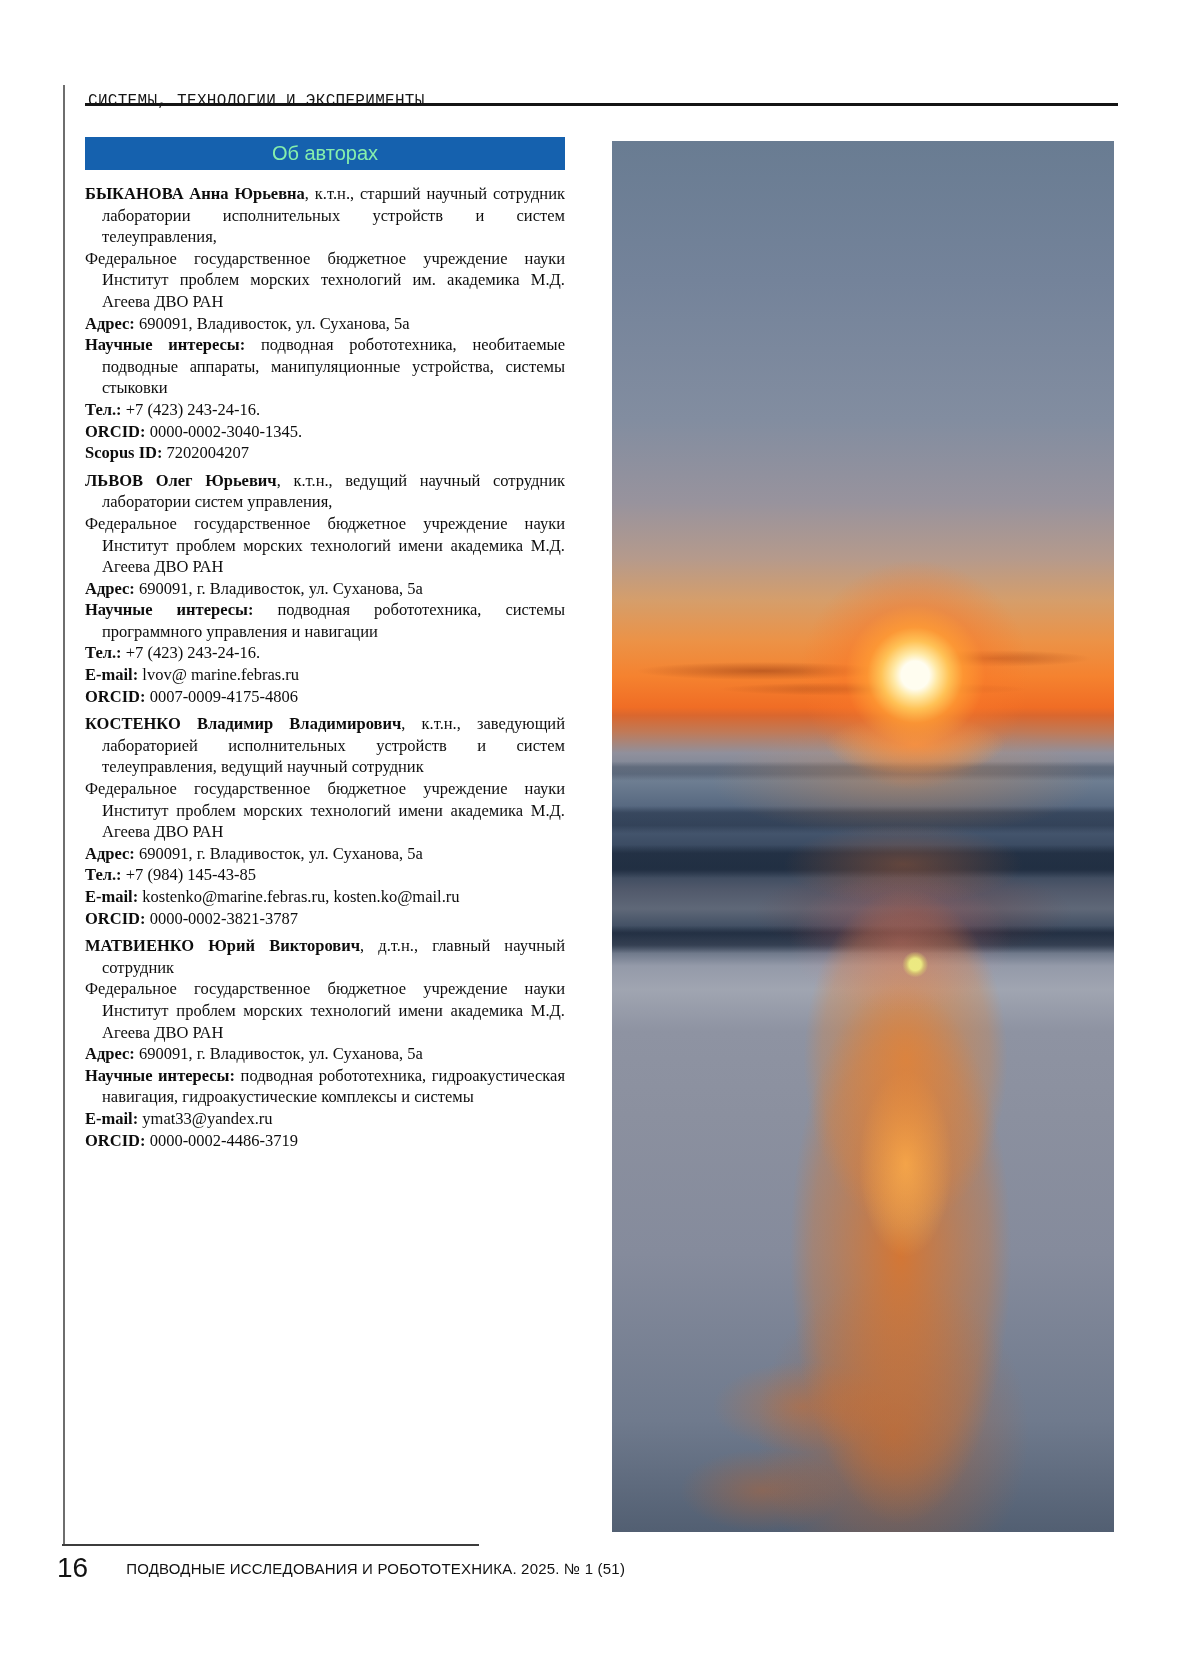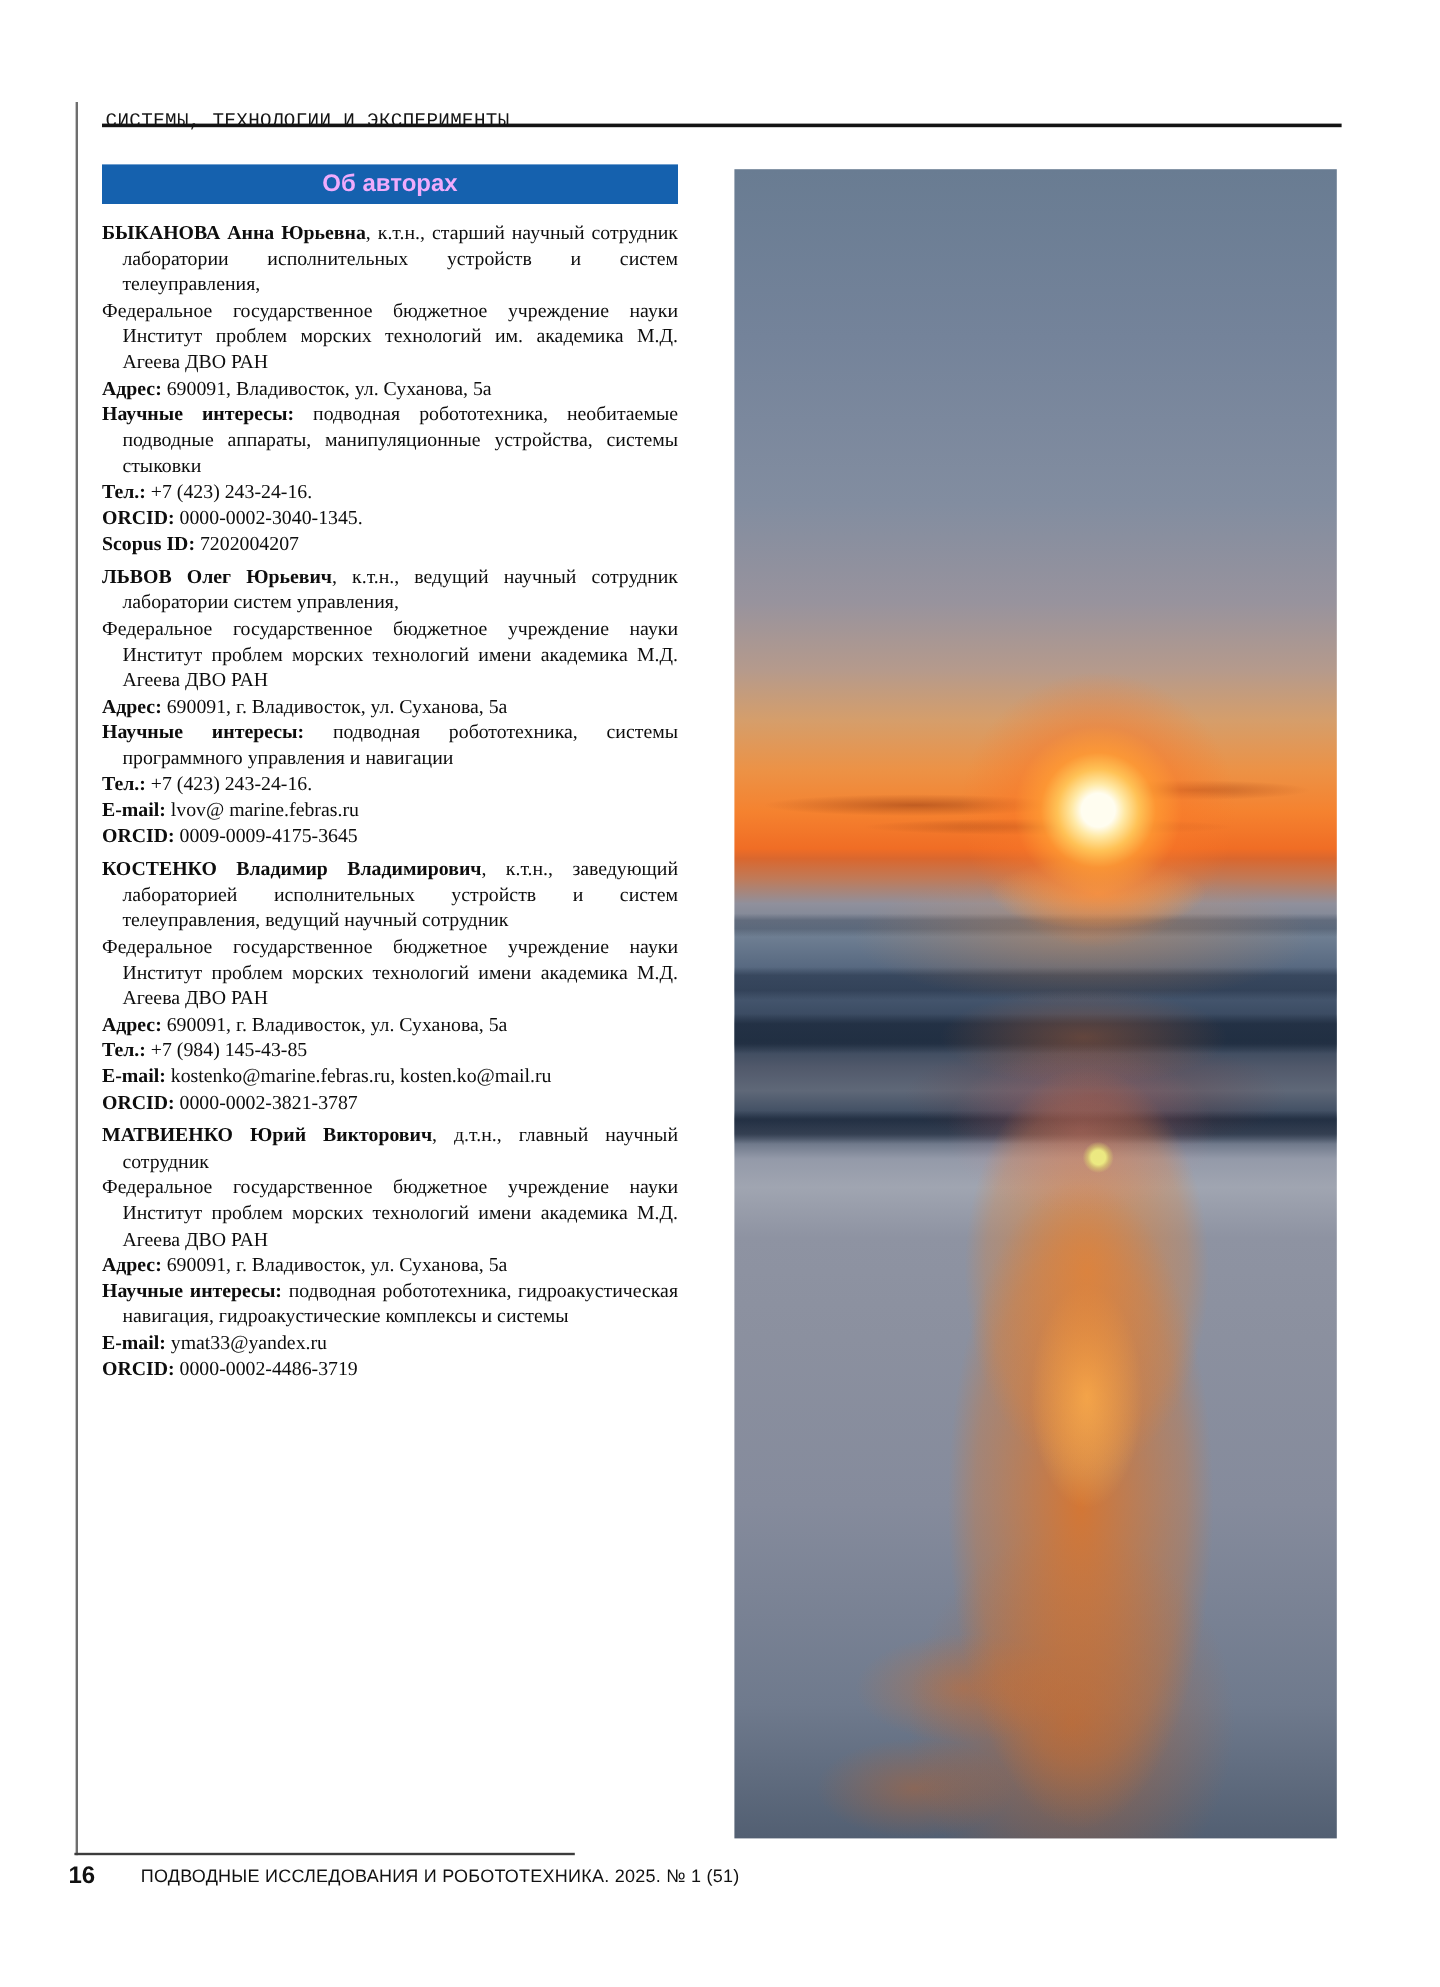--- a/index.html
+++ b/index.html
@@ -11,22 +11,22 @@
   .left-rule{position:absolute;left:63px;top:85px;width:2px;height:1461px;background:#6e6e6e;}
   
   .running-head{
     position:absolute;left:88px;top:92px;width:1030px;
     font-family:Liberation Mono, monospace;font-size:16px;letter-spacing:.3px;color:#151515;
   }
   .head-rule{position:absolute;left:85px;top:103px;width:1033px;height:3px;background:#141414;}
   
   .banner{
     position:absolute;left:85px;top:137px;width:480px;height:33px;
-    background:#1561ae;color:#f0abfc;text-align:center;line-height:33px;
-    font-family:"Liberation Sans", sans-serif;font-weight:bold;font-size:20px;
+    background:#1561ae;color:#86efac;text-align:center;line-height:33px;
+    font-family:"Liberation Sans", sans-serif;font-weight:normal;font-size:20px;
   }
   
   .content{
     position:absolute;left:85px;top:183px;width:480px;
     font-size:16.5px;line-height:21.6px;text-align:justify;
   }
   .content p{margin:0;padding-left:17px;text-indent:-17px;hyphens:auto;}
   .author + .author{margin-top:6px;}
   b{font-weight:bold;}
   
@@ -68,21 +68,21 @@
         #697c92 0%, #74839a 10%, #828da0 20%, #98939d 26%, #b59a8c 30%,
         #d59e6b 33%, #ec9246 36%, #f5822f 38.5%, #f06d25 40.7%,
         #da672e 41.3%, #c07a58 42.5%, #90909c 44%, #6e7e92 46%,
         #4f617a 48.5%, #3a4a61 50.8%, #334459 52.2%, #51596b 53.8%,
         #5f6878 55.2%, #36465c 57%, #949aa9 59.3%, #a0a5b1 61%,
         #8e93a2 64%, #8b909f 70%, #858b9c 80%, #6f7a8d 92%, #525f72 100%);
   }
   
   .foot-rule{position:absolute;left:62px;top:1544px;width:417px;height:2px;background:#3c3c3c;}
   .footer{position:absolute;left:57px;top:1552px;font-family:"Liberation Sans", sans-serif;color:#111;}
-  .footer .pagenum{font-size:20px;font-weight:bold;vertical-align:middle;}
+  .footer .pagenum{font-size:28px;font-weight:normal;vertical-align:middle;}
   .footer .journal{font-size:15px;letter-spacing:.2px;margin-left:38px;vertical-align:middle;}
 </style>
 </head>
 <body>
 
 <div class="left-rule"></div>
 
 <div class="running-head">СИСТЕМЫ, ТЕХНОЛОГИИ И ЭКСПЕРИМЕНТЫ</div>
 <div class="head-rule"></div>
 
@@ -102,21 +102,21 @@
     <p><b>Scopus ID:</b> <span>7202004207</span></p>
   </div>
 
   <div class="author">
     <p><b>ЛЬВОВ Олег Юрьевич</b><span>, к.т.н., ведущий научный сотрудник лаборатории систем управления,</span></p>
     <p>Федеральное государственное бюджетное учреждение науки Институт проблем морских технологий имени академика М.Д. Агеева ДВО РАН</p>
     <p><b>Адрес:</b> <span>690091, г. Владивосток, ул. Суханова, 5а</span></p>
     <p><b>Научные интересы:</b> <span>подводная робототехника, системы программного управления и навигации</span></p>
     <p><b>Тел.:</b> <span>+7 (423) 243-24-16.</span></p>
     <p><b>E-mail:</b> <span>lvov@ marine.febras.ru</span></p>
-    <p><b>ORCID:</b> <span>0009-0009-4175-3645</span></p>
+    <p><b>ORCID:</b> <span>0007-0009-4175-4806</span></p>
   </div>
 
   <div class="author">
     <p><b>КОСТЕНКО Владимир Владимирович</b><span>, к.т.н., заведующий лабораторией исполнительных устройств и систем телеуправления, ведущий научный сотрудник</span></p>
     <p>Федеральное государственное бюджетное учреждение науки Институт проблем морских технологий имени академика М.Д. Агеева ДВО РАН</p>
     <p><b>Адрес:</b> <span>690091, г. Владивосток, ул. Суханова, 5а</span></p>
     <p><b>Тел.:</b> <span>+7 (984) 145-43-85</span></p>
     <p><b>E-mail:</b> <span>kostenko@marine.febras.ru, kosten.ko@mail.ru</span></p>
     <p><b>ORCID:</b> <span>0000-0002-3821-3787</span></p>
   </div>

